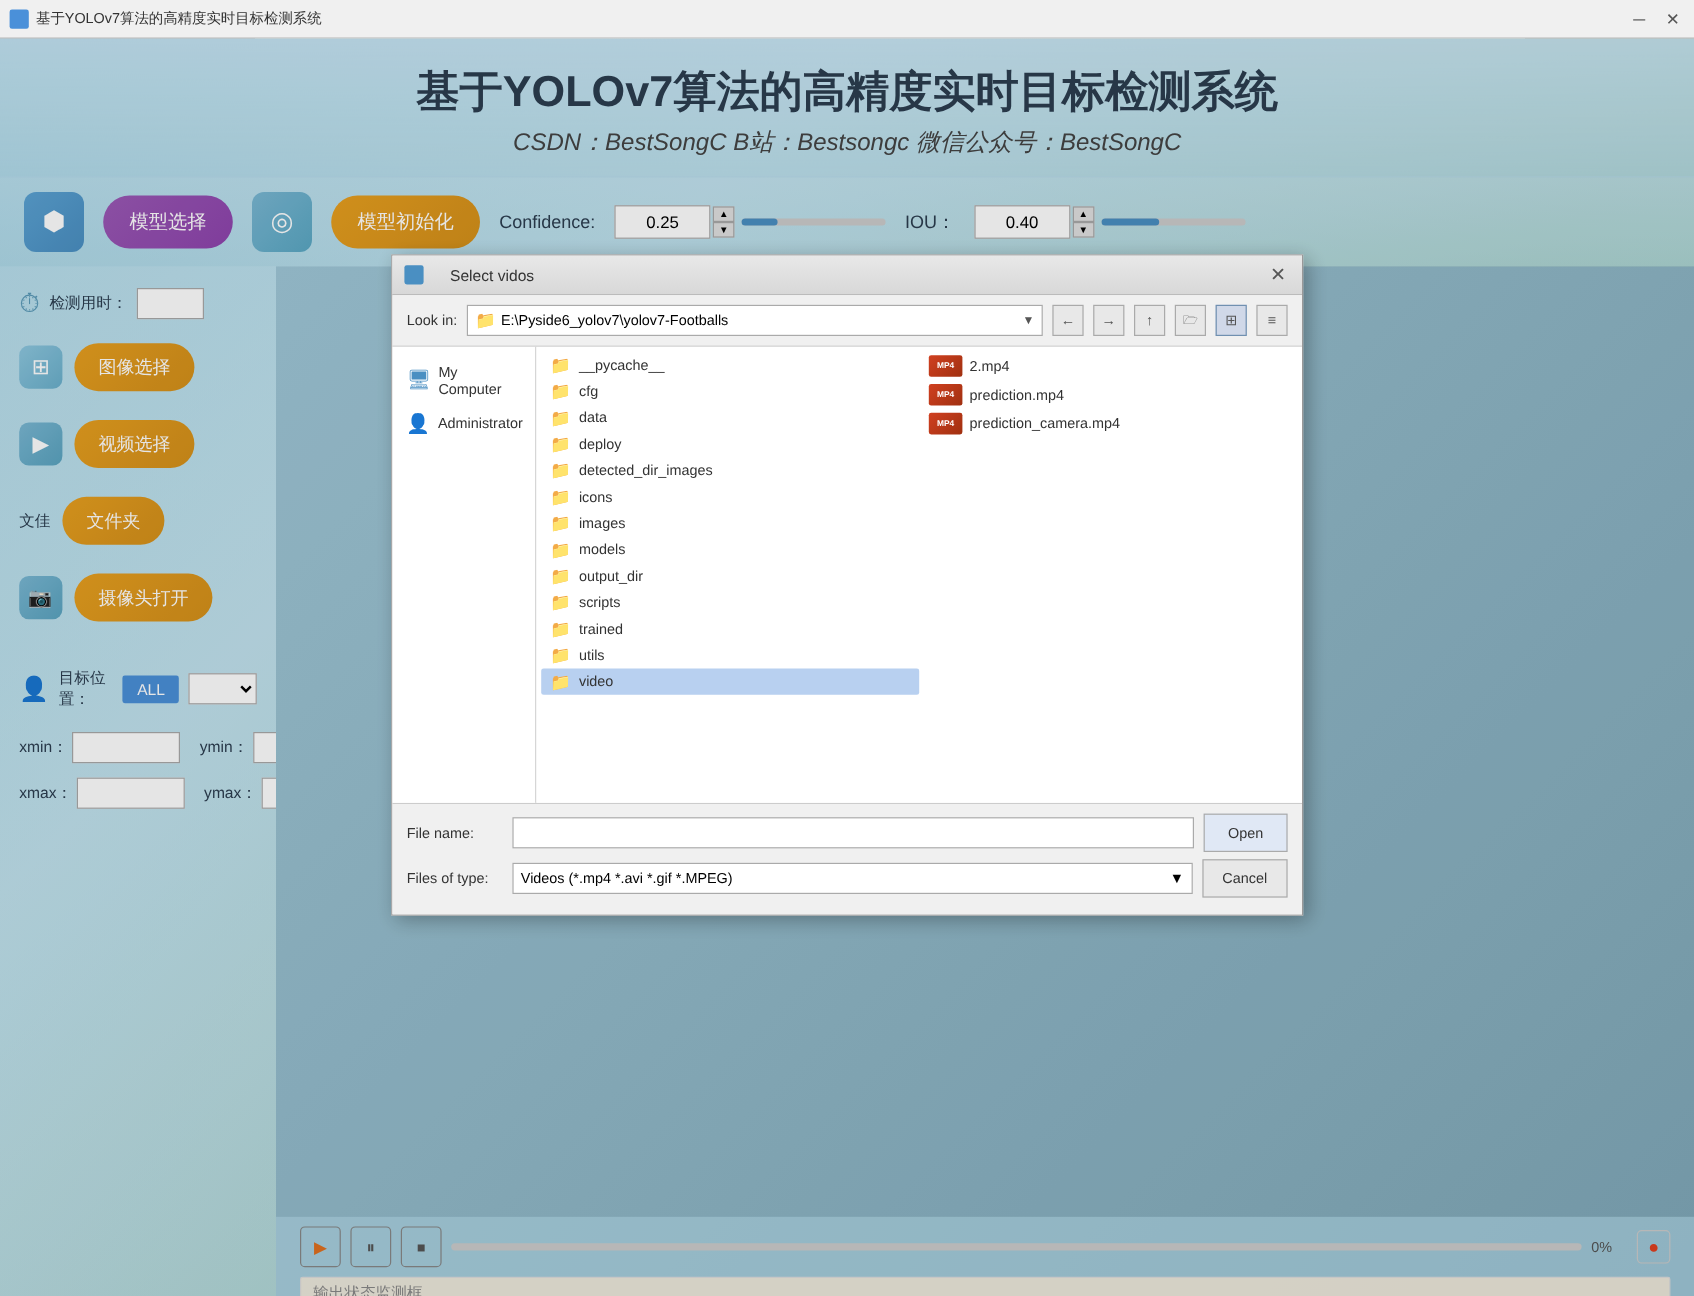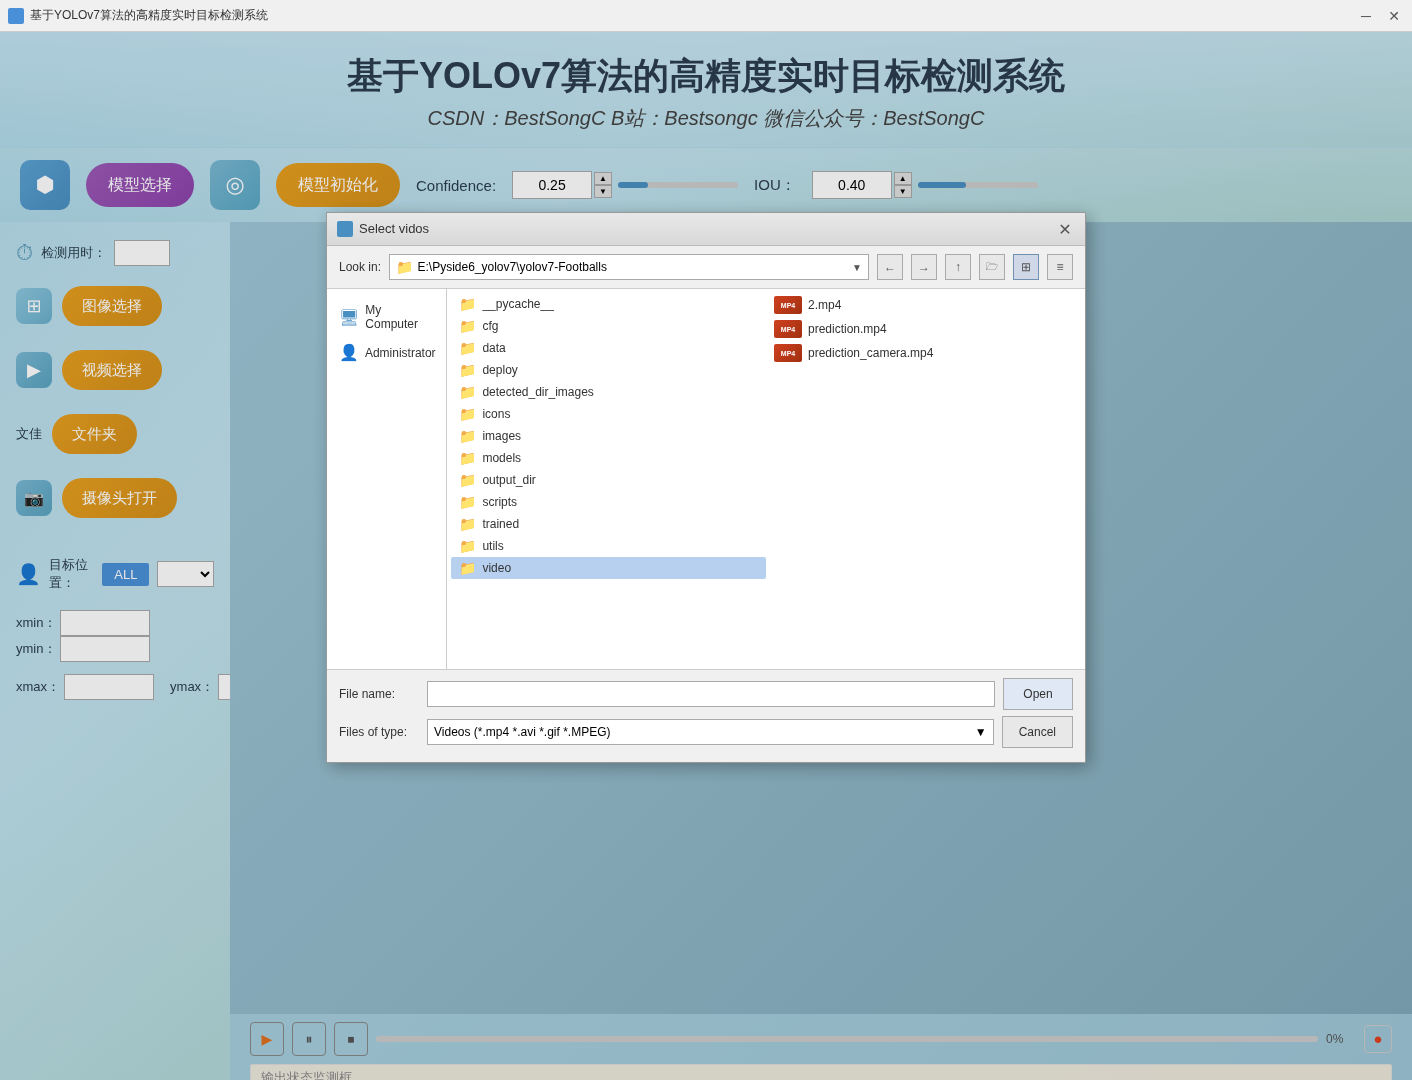--- a/index.html
+++ b/index.html
@@ -340,22 +340,22 @@
     .dialog-title-bar {
       background: linear-gradient(180deg, #e8e8e8, #d8d8d8);
       padding: 6px 10px;
       display: flex;
       align-items: center;
       justify-content: space-between;
       border-bottom: 1px solid #bbb;
     }
     .dialog-title-content {
       display: flex;
-      align-items: flex-start;
-      gap: 6px;
+      align-items: center;
+      gap: 22px;
       font-size: 13px;
       color: #333;
     }
     .dialog-title-icon {
       width: 16px;
       height: 16px;
       background: #4a8fc2;
       border-radius: 2px;
     }
     .dialog-close-btn {
@@ -613,21 +613,21 @@
 
     <div style="height:20px;"></div>
 
     <div class="position-row" style="padding:6px 16px;display:flex;align-items:center;gap:8px;">
       <span style="font-size:20px;color:#5a8ab0;">👤</span>
       <span class="position-label">目标位置：</span>
       <button class="all-btn">ALL</button>
       <select class="dropdown-select"></select>
     </div>
 
-    <div style="display:flex;padding:6px 16px;flex-direction:column;">
+    <div style="display:flex;gap:16px;padding:6px 16px;">
       <div style="display:flex;align-items:center;gap:4px;">
         <span class="position-label">xmin：</span>
         <input class="position-input" type="text" style="">
       </div>
       <div style="display:flex;align-items:center;gap:4px;">
         <span class="position-label">ymin：</span>
         <input class="position-input" type="text" style="">
       </div>
     </div>
 

